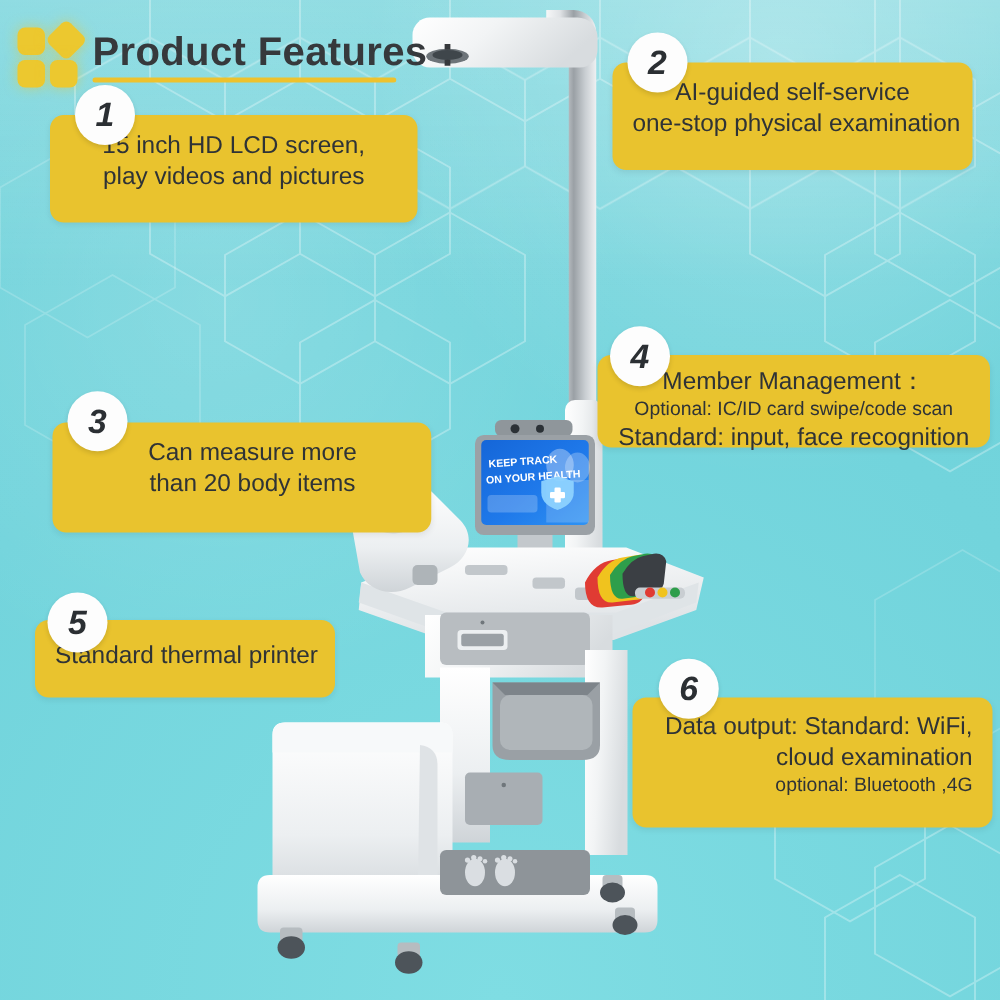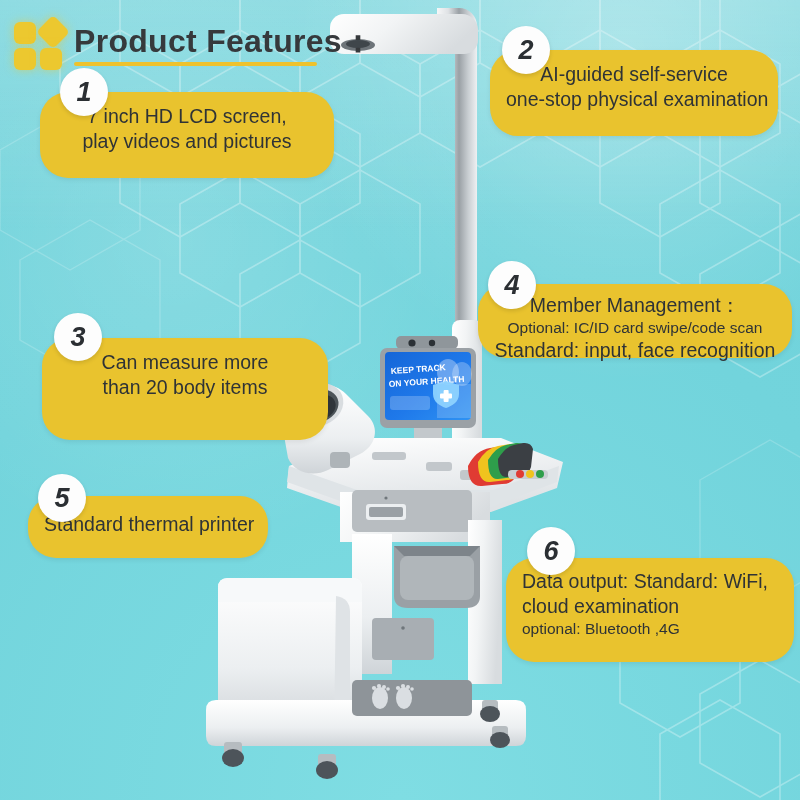--- a/index.html
+++ b/index.html
@@ -28,56 +28,56 @@
   .logo .sq2{left:0;top:30px;width:22px;height:22px;}
   .logo .sq3{left:26px;top:30px;width:22px;height:22px;}
   .logo .dia{left:27px;top:2px;width:24px;height:24px;border-radius:5px;transform:rotate(45deg);}
 
   .title{position:absolute;left:74px;top:20px;font-size:32px;font-weight:bold;
     color:#36393c;letter-spacing:.3px;white-space:nowrap;}
   .title-underline{position:absolute;left:74px;top:62px;width:243px;height:4px;
     background:#eec22d;border-radius:2px;}
 
   
-  .callout{position:absolute;background:#e9c32e;border-radius:28px;
+  .callout{position:absolute;background:#e9c32e;border-radius:11px;
     box-shadow:0 2px 5px rgba(0,0,0,.08);}
   .callout .ctext{color:#2f3336;line-height:1.28;padding:14px 16px 14px;}
   .ctext .l{display:block;white-space:nowrap;}
   .ctext .big{font-size:19.5px;}
   .ctext .sm{font-size:15.5px;}
 
   .badge{position:absolute;width:48px;height:48px;border-radius:50%;
     background:#fdfdfd;box-shadow:0 2px 4px rgba(0,0,0,.13);
     display:flex;align-items:center;justify-content:center;
     font-size:27px;font-weight:bold;font-style:italic;color:#2b2f33;z-index:5;}
 
   
   #c1{left:40px;top:92px;width:294px;height:86px;}
   #b1{left:60px;top:68px;}
   #c1 .ctext{text-align:center;padding-top:12px;}
 
   #c2{left:490px;top:50px;width:288px;height:86px;}
   #b2{left:502px;top:26px;}
   #c2 .ctext{text-align:center;padding-top:12px;}
 
-  #c3{left:42px;top:338px;width:286px;height:102px;}
+  #c3{left:42px;top:338px;width:286px;height:88px;padding-left:17px;}
   #b3{left:54px;top:313px;}
   #c3 .ctext{text-align:center;padding-top:12px;}
 
   #c4{left:478px;top:284px;width:314px;height:74px;}
   #b4{left:488px;top:261px;}
   #c4 .ctext{text-align:center;padding-top:9px;}
 
   #c5{left:28px;top:496px;width:240px;height:62px;}
   #b5{left:38px;top:474px;}
   #c5 .ctext{text-align:center;padding-top:16px;}
 
   #c6{left:506px;top:558px;width:288px;height:104px;}
   #b6{left:527px;top:527px;}
-  #c6 .ctext{text-align:left;padding-top:11px;}
+  #c6 .ctext{text-align:right;padding-top:11px;}
 
   
   .kiosk{position:absolute;left:0;top:0;width:800px;height:800px;pointer-events:none;}
 </style>
 </head>
 <body>
 
 <div id="stage">
 
   <div class="bgfx">
@@ -270,21 +270,21 @@
     <i class="sq1"></i>
     <i class="dia"></i>
     <i class="sq2"></i>
     <i class="sq3"></i>
   </div>
   <div class="title">Product Features：</div>
   <div class="title-underline"></div>
 
   <div class="callout" id="c1">
     <div class="ctext">
-      <span class="l big">7 inch HD LCD screen,</span>
+      <span class="l big">15 inch HD LCD screen,</span>
       <span class="l big">play videos and pictures</span>
     </div>
   </div>
   <div class="badge" id="b1">1</div>
 
   <div class="callout" id="c2">
     <div class="ctext">
       <span class="l big">AI-guided self-service</span>
       <span class="l big">one-stop physical examination</span>
     </div>

